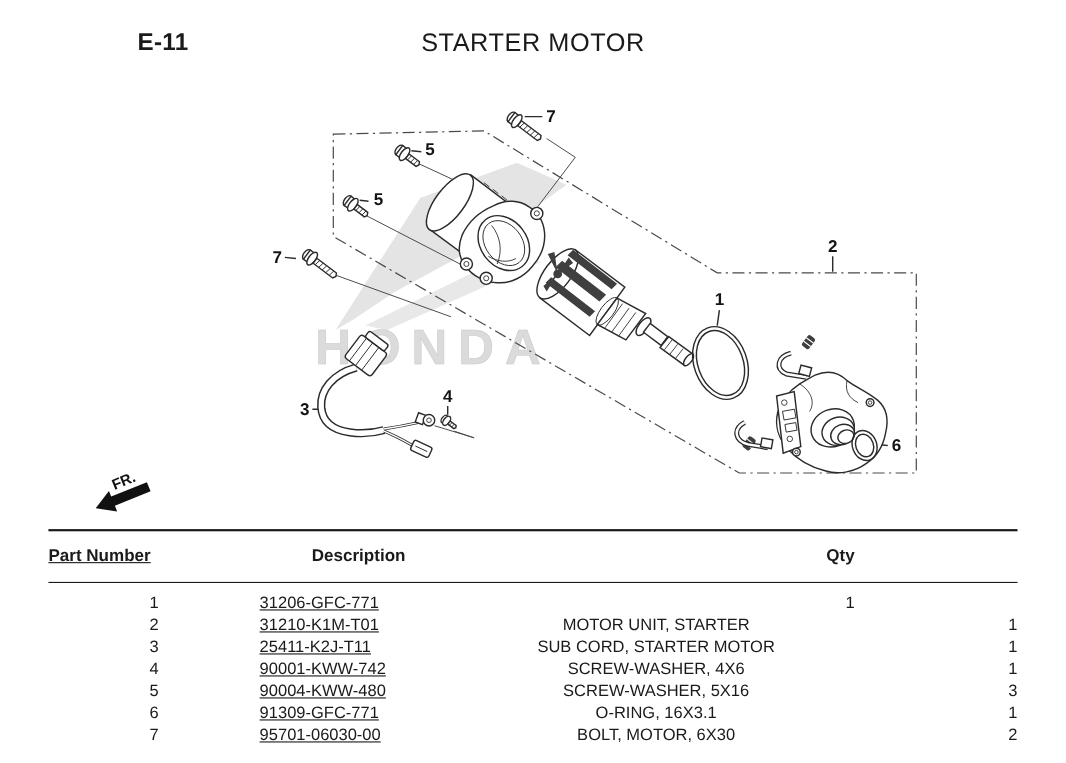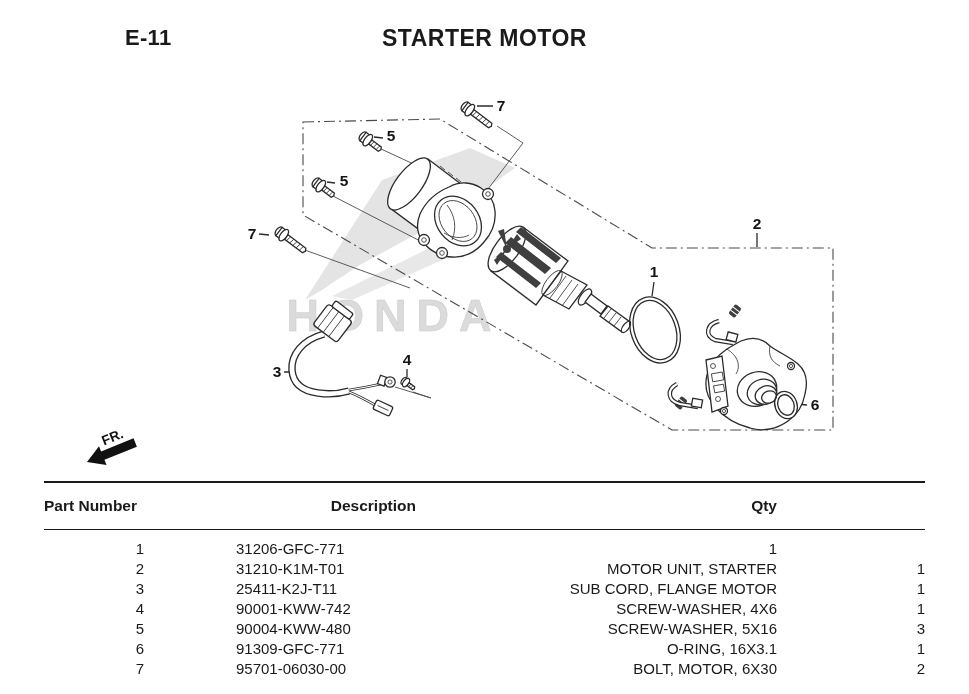--- a/index.html
+++ b/index.html
@@ -1,31 +1,31 @@
 <!DOCTYPE html>
 <html><head>
 <meta charset="utf-8">
 <style>
   html,body{margin:0;padding:0;background:#ffffff;}
   .page{position:relative;width:969px;height:694px;background:#fff;overflow:hidden;
         font-family:"Liberation Sans",sans-serif;color:#1a1a1a;}
   .code{position:absolute;left:125px;top:25px;font-size:22px;font-weight:bold;letter-spacing:.3px;}
-  .title{position:absolute;left:0;top:25px;width:100%;text-align:center;font-size:23px;font-weight:bold;letter-spacing:.5px;}
+  .title{position:absolute;left:0;top:25px;width:100%;text-align:center;font-size:23px;font-weight:normal;letter-spacing:.5px;}
   .diagram{position:absolute;left:0;top:0;}
   
   .table{position:absolute;left:44px;top:481px;width:881px;}
   .rule{width:100%;background:#1a1a1a;}
   .rule-top{height:2px;}
   .rule-mid{height:1px;}
   .thead{display:grid;grid-template-columns:192px 180px 361px 1fr;align-items:center;height:46px;font-size:15.5px;font-weight:bold;}
   .trow{display:grid;grid-template-columns:192px 180px 361px 1fr;align-items:center;height:20px;font-size:15px;}
   .tbody{padding-top:8px;}
   .c-ref{text-align:center;}
-  .c-part{text-align:left;}
-  .c-desc{text-align:right;}
+  .c-part{text-align:left;text-decoration:underline;}
+  .c-desc{text-align:center;}
   .c-qty{text-align:right;}
   
   .fillw{fill:#fff;stroke:#2b2b2b;stroke-width:1.3;}
   .ln{fill:none;stroke:#2b2b2b;stroke-width:1.3;}
   .thin{fill:none;stroke:#2b2b2b;stroke-width:.8;}
   .dark{fill:#3f3f3f;stroke:none;}
   .lead{fill:none;stroke:#4a4a4a;stroke-width:.9;}
   .dash{fill:none;stroke:#4a4a4a;stroke-width:1.1;stroke-dasharray:11 4 2 4;}
   .callout{font-family:"Liberation Sans",sans-serif;font-size:15.5px;font-weight:bold;fill:#141414;}
   .wm-text{font-family:"Liberation Sans",sans-serif;font-size:45px;font-weight:bold;letter-spacing:10px;
@@ -223,21 +223,21 @@
       </div>
       <div class="trow">
         <span class="c-ref">2</span>
         <span class="c-part">31210-K1M-T01</span>
         <span class="c-desc">MOTOR UNIT, STARTER</span>
         <span class="c-qty">1</span>
       </div>
       <div class="trow">
         <span class="c-ref">3</span>
         <span class="c-part">25411-K2J-T11</span>
-        <span class="c-desc">SUB CORD, FLANGE MOTOR</span>
+        <span class="c-desc">SUB CORD, STARTER MOTOR</span>
         <span class="c-qty">1</span>
       </div>
       <div class="trow">
         <span class="c-ref">4</span>
         <span class="c-part">90001-KWW-742</span>
         <span class="c-desc">SCREW-WASHER, 4X6</span>
         <span class="c-qty">1</span>
       </div>
       <div class="trow">
         <span class="c-ref">5</span>

